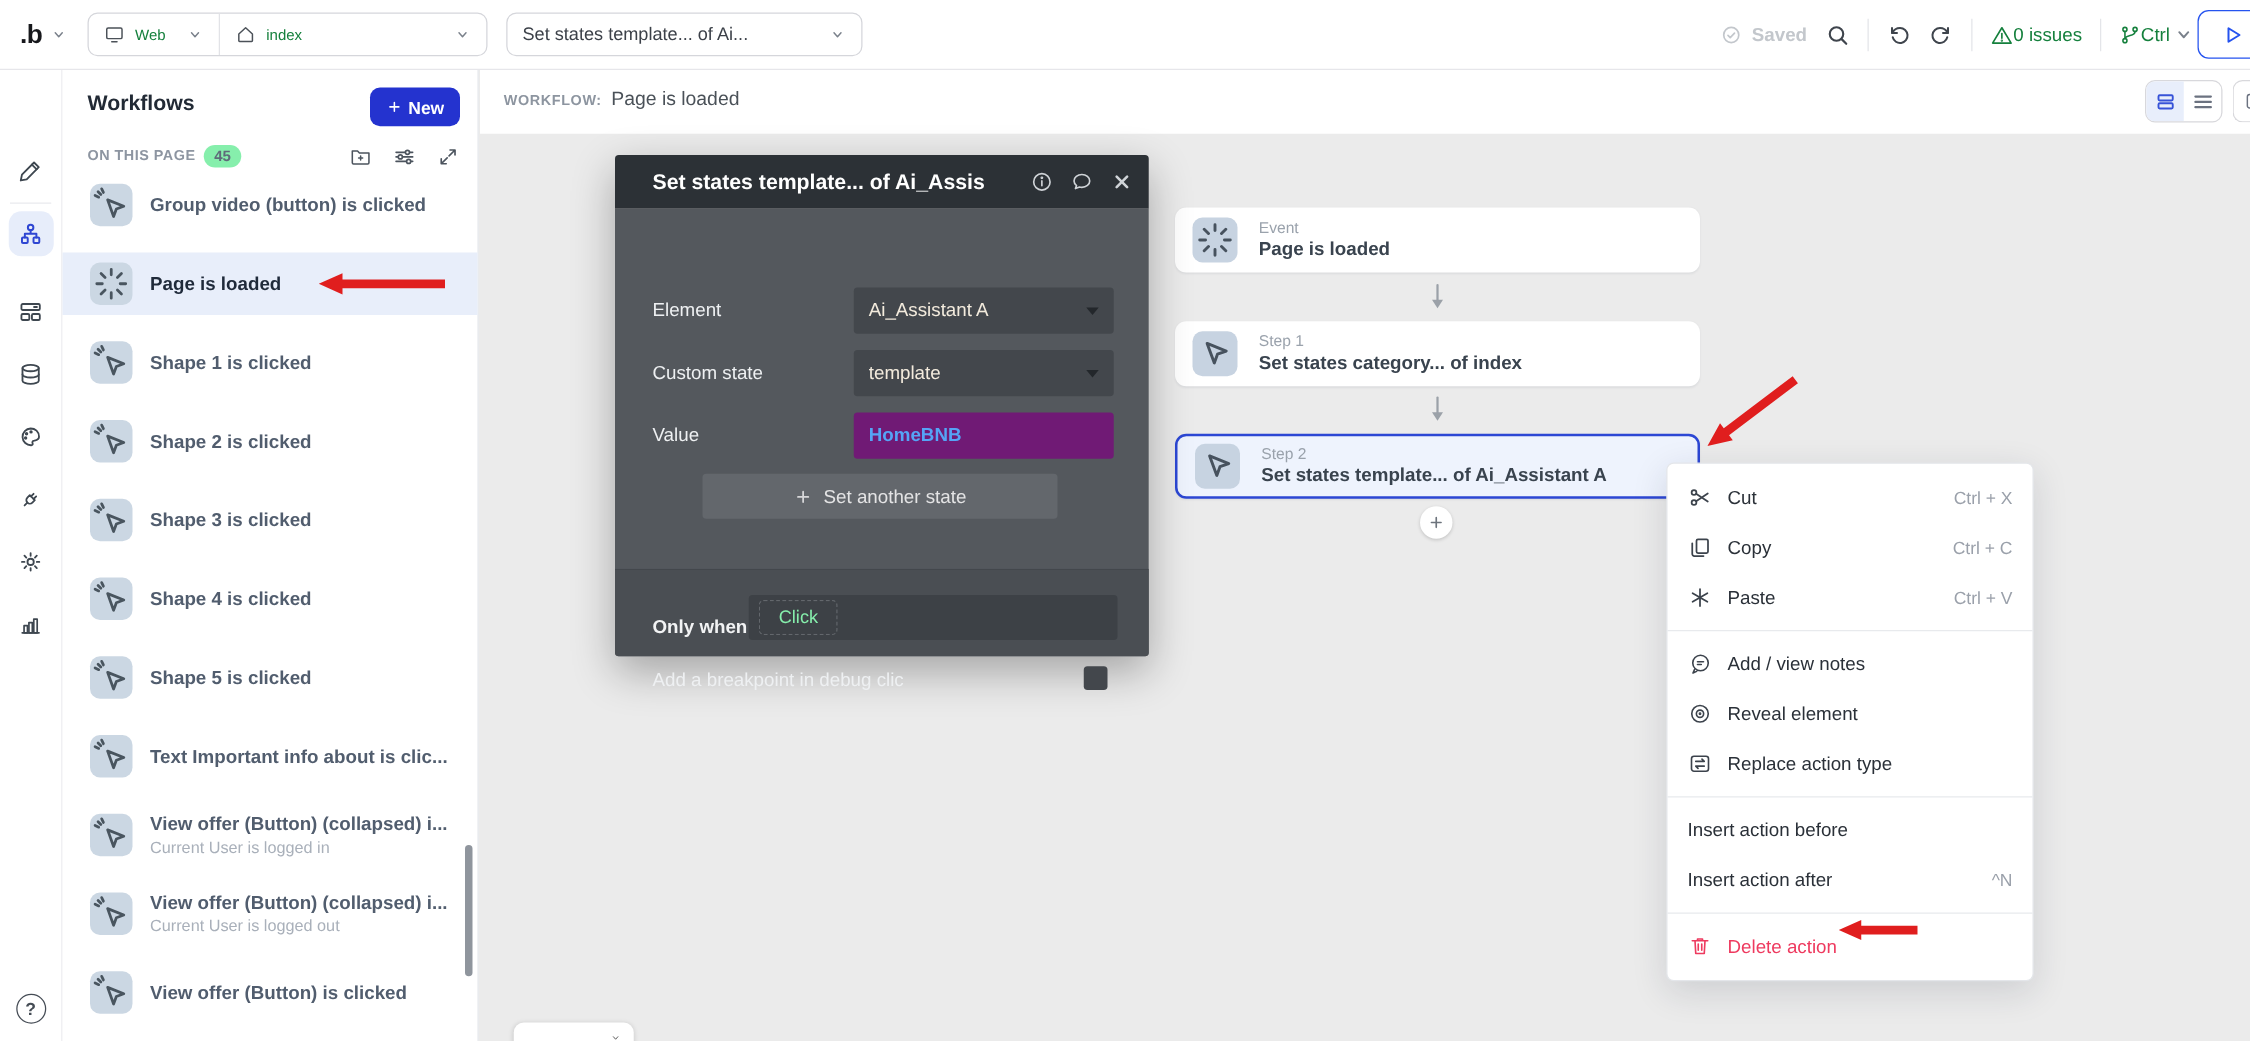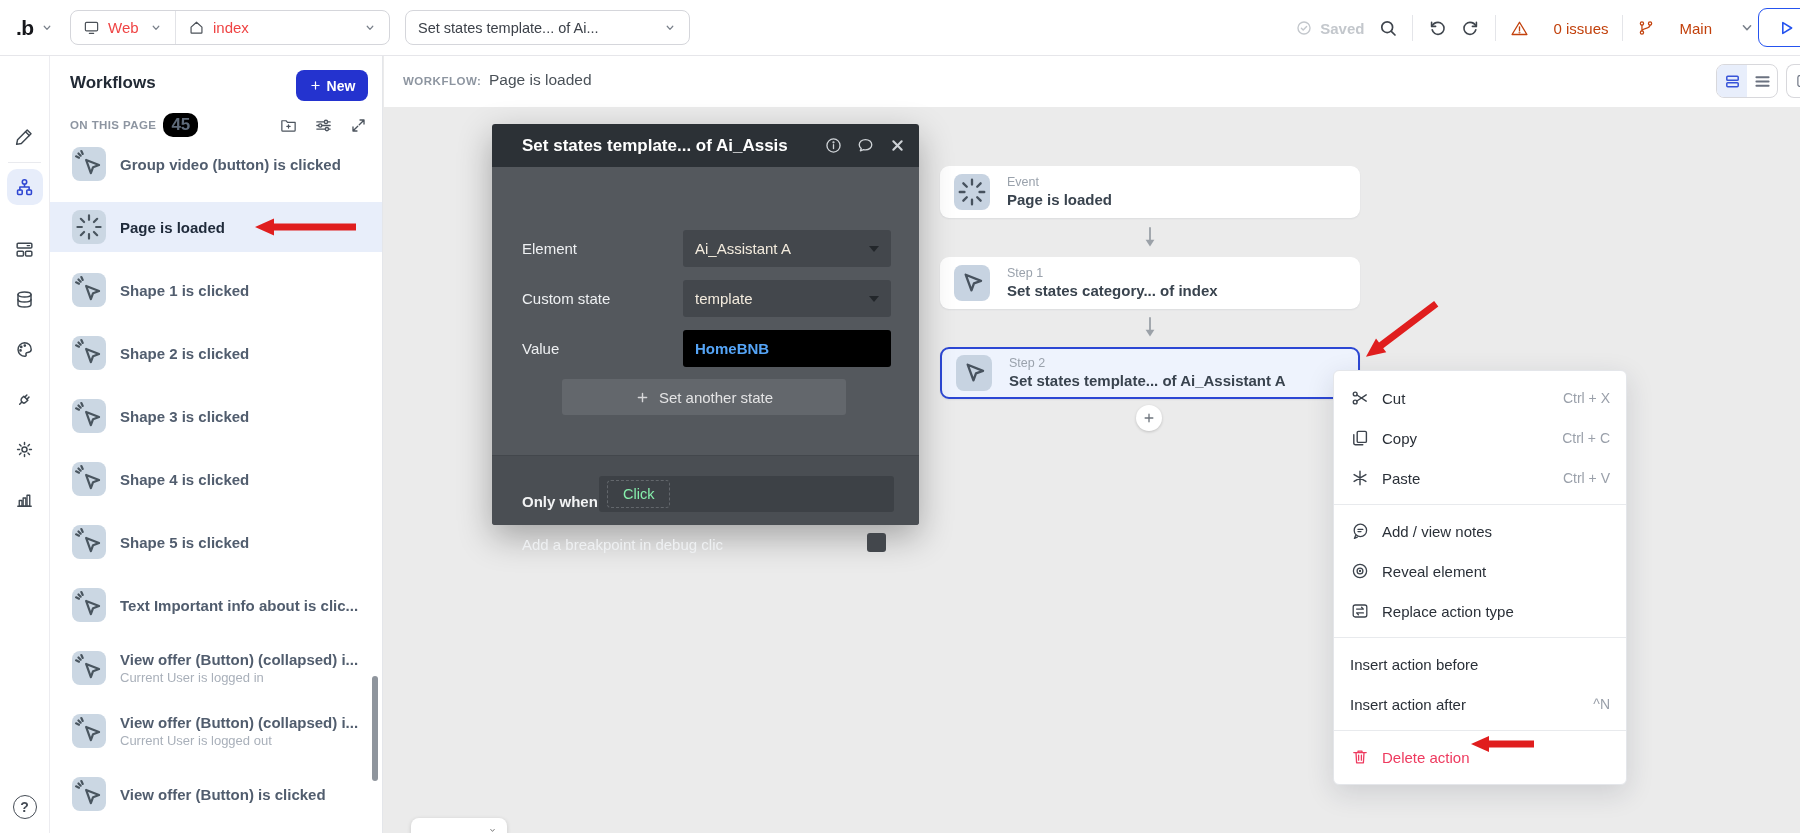--- a/index.html
+++ b/index.html
@@ -9,54 +9,54 @@
 
   
   .topbar { position:absolute; left:0; top:0; width:1800px; height:56px; background:#fff; border-bottom:1px solid #e6e6ea; z-index:40; display:flex; align-items:center; }
   .logo-wrap { position:absolute; left:16px; top:0; height:56px; display:flex; align-items:center; gap:6px; }
   .logo { font-size:21px; font-weight:800; color:#17181c; letter-spacing:-0.5px; }
   .ico { display:inline-flex; align-items:center; justify-content:center; }
   .ico svg { width:100%; height:100%; display:block; }
   .chev-sm { width:14px; height:14px; color:#7a818b; }
   .tb-box { position:absolute; top:10px; height:35px; border:1px solid #d5d6db; border-radius:8px; background:#fff; display:flex; align-items:center; }
   .seg-ctl { left:70px; width:320px; }
-  .seg { display:flex; align-items:center; gap:8px; padding:0 12px; height:100%; font-size:15px; color:#ef4444; }
+  .seg { display:flex; align-items:center; gap:8px; padding:0 12px; height:100%; font-size:12px; color:#15803d; }
   .seg-l { width:105px; border-right:1px solid #e2e3e7; }
   .seg-r { flex:1; }
   .seg .lead { width:17px; height:17px; color:#4b5158; }
   .seg .tail { margin-left:auto; }
   .wf-dd { left:405px; width:285px; padding:0 12px; font-size:14.5px; color:#3c4149; display:flex; align-items:center; }
   .wf-dd .tail { margin-left:auto; }
   .tb-right { position:absolute; right:0; top:0; height:56px; display:flex; align-items:center; gap:14px; padding-right:44px; }
   .saved { display:flex; align-items:center; gap:7px; color:#c3c7cc; font-size:15px; font-weight:700; }
   .saved .ico { width:18px; height:18px; }
   .tb-icon { width:20px; height:20px; color:#3f454d; cursor:pointer; }
   .tb-sep { width:1px; height:26px; background:#e4e5e9; }
-  .issues, .branch { display:flex; align-items:center; gap:24px; font-size:15px; color:#c2410c; }
+  .issues, .branch { display:flex; align-items:center; gap:0; font-size:15px; color:#15803d; }
   .issues .ico { width:19px; height:19px; }
   .branch .ico { width:18px; height:18px; }
   .branch .chev-sm { margin-left:2px; }
   .run-btn { position:absolute; right:-14px; top:8px; width:56px; height:39px; border:1.5px solid #2553ef; border-radius:9px; background:#fff; display:flex; align-items:center; justify-content:center; color:#2553ef; }
   .run-btn .ico { width:20px; height:20px; }
 
   
   .rail { position:absolute; left:0; top:56px; width:50px; height:777px; background:#fff; border-right:1px solid #ececf0; z-index:30; }
   .rail-item { position:absolute; left:50%; transform:translateX(-50%); width:36px; height:36px; border-radius:10px; display:flex; align-items:center; justify-content:center; color:#3e4750; cursor:pointer; }
   .rail-item .ico { width:21px; height:21px; }
   .rail-item.active { background:#e7edfa; color:#2f46d2; }
   .rail-div { position:absolute; left:8px; right:8px; height:1px; background:#e9eaee; }
 
   
   .panel { position:absolute; left:50px; top:56px; width:333px; height:777px; background:#fff; border-right:1px solid #e4e6ea; z-index:30; }
   .panel-title { position:absolute; left:20px; top:17px; font-size:17px; font-weight:700; color:#222a35; }
   .new-btn { position:absolute; left:246px; top:14px; width:72px; height:31px; background:#2433cf; border:none; border-radius:8px; color:#fff; font-size:14px; font-weight:600; display:flex; align-items:center; justify-content:center; gap:5px; cursor:pointer;text-align:center; }
   .new-btn .ico { width:13px; height:13px; }
   .panel-sub { position:absolute; left:20px; top:58px; right:14px; height:22px; display:flex; align-items:center; }
   .sub-label { font-size:11.5px; font-weight:700; letter-spacing:.4px; color:#8d95a1; }
-  .count-badge { margin-left:7px; background:#000000; color:#5f6b7a; font-size:17px; font-weight:600; padding:2px 8px; border-radius:10px; }
+  .count-badge { margin-left:7px; background:#86efac; color:#5f6b7a; font-size:12px; font-weight:600; padding:2px 8px; border-radius:10px; }
   .panel-sub .tools { margin-left:auto; display:flex; gap:16px; }
   .panel-sub .tools .ico { width:19px; height:19px; color:#4c545e; cursor:pointer; }
   .wf-list { position:absolute; left:0; top:83px; right:0; }
   .wf-row { position:relative; height:50px; margin-bottom:13px; display:flex; align-items:center; padding-left:22px; cursor:pointer; }
   .wf-row.selected { background:#e8eefa; }
   .wf-ico { width:34px; height:34px; border-radius:8px; background:#cbd7e3; display:flex; align-items:center; justify-content:center; color:#49555f; flex:0 0 auto; margin-right:14px; }
   .wf-texts { min-width:0; }
   .wf-label { font-size:15px; font-weight:600; color:#515d6e; white-space:nowrap; }
   .wf-row.selected .wf-label { color:#1f2a3a; font-weight:700; }
   .wf-sub { font-size:13px; color:#a9b0ba; margin-top:2px; white-space:nowrap; }
@@ -88,21 +88,21 @@
   
   .modal { position:absolute; left:108px; top:17px; width:427px; height:401px; border-radius:3px; box-shadow:0 12px 34px rgba(0,0,0,.3); z-index:20; }
   .modal-head { position:absolute; left:0; top:0; right:0; height:43px; background:#2c3136; border-radius:3px 3px 0 0; display:flex; align-items:center; cursor:move; }
   .modal-title { margin-left:30px; font-size:17px; font-weight:600; color:#fff; }
   .modal-head-icons { margin-left:auto; margin-right:12px; display:flex; align-items:center; gap:13px; }
   .modal-head-icons .ico { width:19px; height:19px; color:#cfd3d7; cursor:pointer; }
   .modal-body { position:absolute; left:0; top:43px; right:0; bottom:0; background:#54585d; border-radius:0 0 3px 3px; }
   .m-label { position:absolute; left:30px; font-size:15px; color:#eef0f2; }
   .m-field { position:absolute; left:191px; width:208px; height:37px; border-radius:3px; background:#43474c; display:flex; align-items:center; padding:0 12px; font-size:15px; color:#f3ebdd; cursor:pointer; }
   .m-field .dd-chev { margin-left:auto; width:0; height:0; border-left:5px solid transparent; border-right:5px solid transparent; border-top:6px solid #23272b; }
-  .m-field.value { background:#000000; color:#55a4f6; font-weight:600; cursor:text; }
+  .m-field.value { background:#701a75; color:#55a4f6; font-weight:600; cursor:text; }
   .m-btn { position:absolute; left:70px; top:212px; width:284px; height:36px; background:#63676c; border:none; border-radius:3px; color:#e4e4e5; font-size:15px; display:flex; align-items:center; justify-content:center; gap:9px; cursor:pointer; }
   .m-btn .ico { width:15px; height:15px; color:#d7d7d9; }
   .m-band { position:absolute; left:0; top:288px; right:0; bottom:0; background:#4a4e53; border-top:1px solid #43474c; border-radius:0 0 3px 3px; }
   .only-when-label { position:absolute; left:30px; top:37px; font-size:15px; font-weight:700; color:#f2f3f4; }
   .only-when-input { position:absolute; left:107px; top:20px; width:295px; height:36px; background:#3d4146; border-radius:3px; display:flex; align-items:center; padding-left:8px; cursor:text; }
   .click-chip { border:1px dashed #63676c; border-radius:4px; padding:5px 15px; font-size:14.5px; color:#86efac; }
   .bp-label { position:absolute; left:30px; top:80px; font-size:15px; color:#eef0f2; }
   .bp-check { position:absolute; left:375px; top:77px; width:19px; height:19px; background:#43474c; border-radius:3px; cursor:pointer; }
 
   
@@ -213,21 +213,21 @@
       <span class="tb-sep"></span>
       <div class="branch">
         <span class="ico">
             <svg viewBox="0 0 20 20" fill="none" stroke="currentColor" stroke-width="1.4" stroke-linecap="round" stroke-linejoin="round">
               <circle cx="5.5" cy="5" r="1.8"></circle>
               <circle cx="14.5" cy="5" r="1.8"></circle>
               <circle cx="5.5" cy="15" r="1.8"></circle>
               <path d="M5.5 6.8v6.4M14.5 6.8c0 2.5-2 3.1-4.5 3.7-2 .5-3.5 1-4.2 2"></path>
             </svg>
           </span>
-        <span>Main</span>
+        <span>Ctrl</span>
         <span class="ico chev-sm">
             <svg viewBox="0 0 20 20" fill="none" stroke="currentColor" stroke-width="1.7" stroke-linecap="round" stroke-linejoin="round">
               <path d="M6 7.5l4 4.5 4-4.5"></path>
             </svg>
           </span>
       </div>
       <div class="run-btn">
         <span class="ico">
             <svg viewBox="0 0 20 20" fill="none" stroke="currentColor" stroke-width="1.6" stroke-linecap="round" stroke-linejoin="round">
               <path d="M6.8 4.6v10.8l8.8-5.4z"></path>

